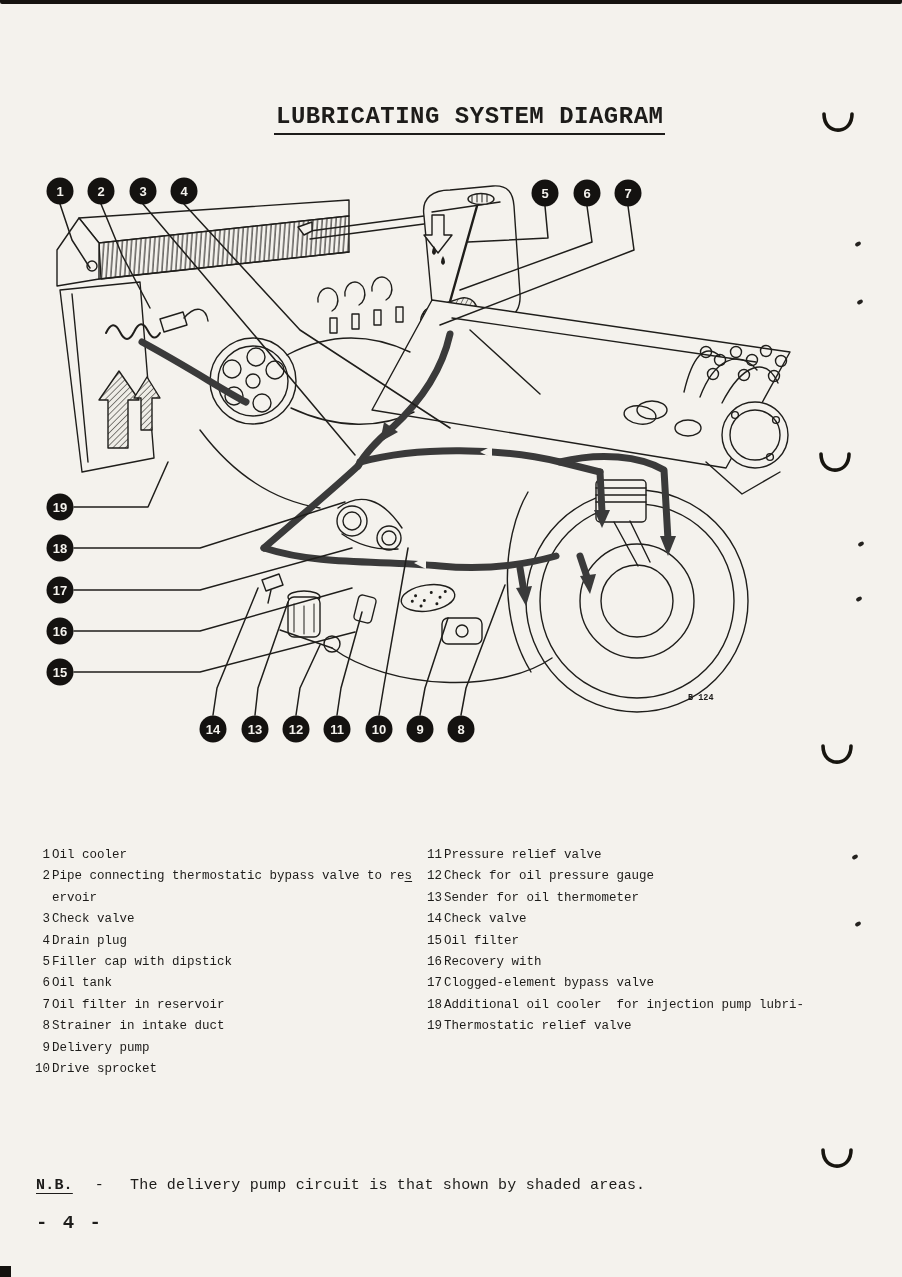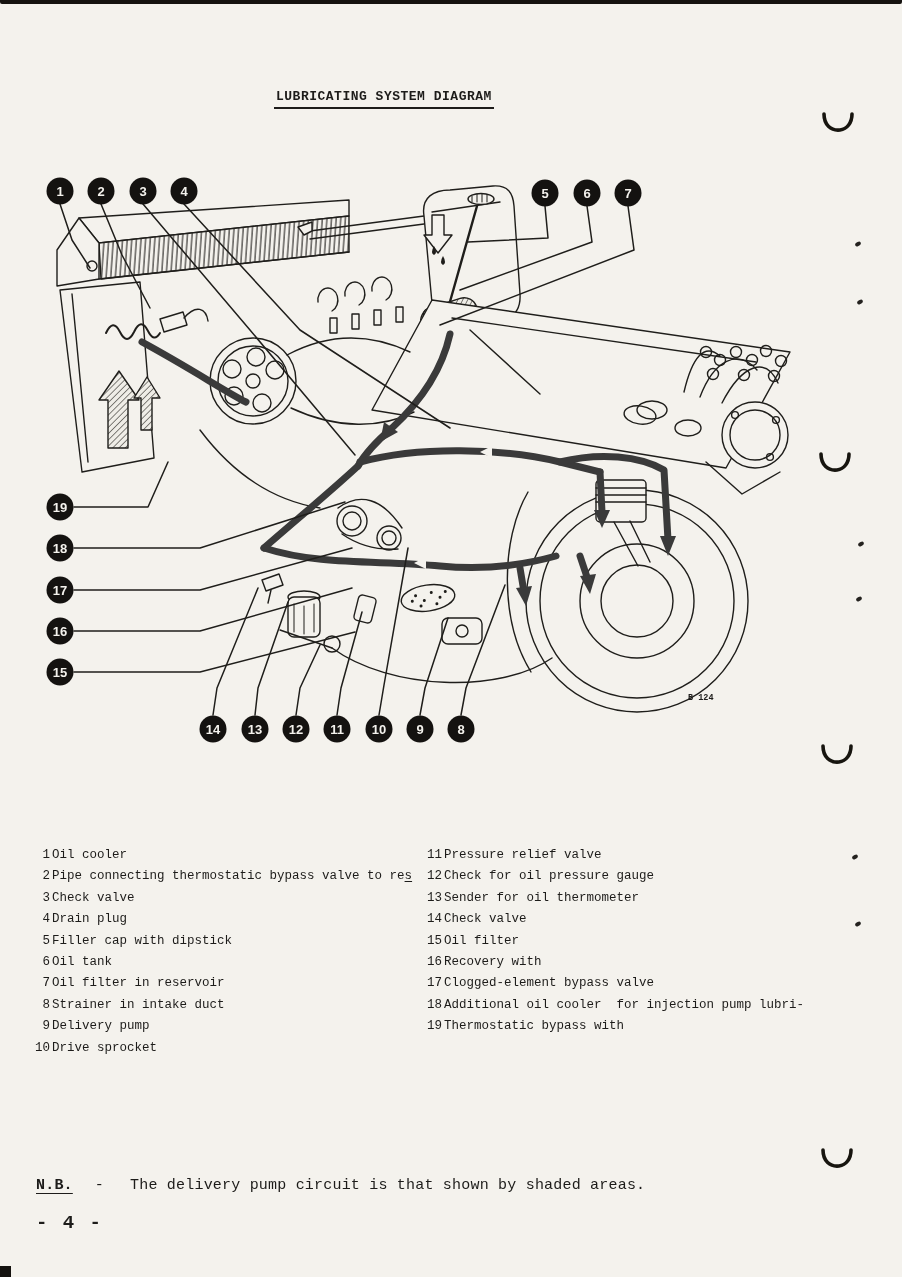--- a/index.html
+++ b/index.html
@@ -5,22 +5,22 @@
   html,body{margin:0;padding:0;}
   body{
     width:902px;height:1277px;position:relative;overflow:hidden;
     background:#f4f2ed;
     font-family:"Liberation Mono","DejaVu Sans Mono",monospace;
     color:#1d1c1a;
   }
   .scan-topbar{position:absolute;top:0;left:0;width:902px;height:4px;background:#151310;border-radius:0 0 2px 2px;}
   .corner-smudge{position:absolute;left:0;bottom:0;width:11px;height:11px;background:#14120f;}
   .page-title{
-    position:absolute;top:80px;left:274px;
-    font-size:13px;font-weight:bold;letter-spacing:.5px;
+    position:absolute;top:87px;left:274px;
+    font-size:24px;font-weight:bold;letter-spacing:.5px;
     border-bottom:2px solid #1d1c1a;padding:0 2px 3px 2px;white-space:pre;
   }
   .figure-wrap{position:absolute;top:170px;left:0;width:902px;height:592px;}
   .figure-wrap svg{display:block;}
   .legend{position:absolute;top:845px;left:0;width:902px;font-size:12.5px;line-height:21.4px;}
   .lg-col{position:absolute;top:0;}
   .lg-col.left{left:28px;width:390px;}
   .lg-col.right{left:420px;width:420px;}
   .lg-row{display:flex;}
   .lg-n{width:22px;text-align:right;flex:0 0 22px;}
@@ -299,20 +299,24 @@
   <div class="lg-col left" id="legend-left">
       <div class="lg-row">
         <span class="lg-n">1</span>
         <span class="lg-t">Oil cooler</span>
       </div>
       <div class="lg-row">
         <span class="lg-n">2</span>
         <span class="lg-t">Pipe connecting thermostatic bypass valve to re<u>s</u></span>
       </div>
       <div class="lg-row">
+        <span class="lg-n"></span>
+        <span class="lg-t">ervoir</span>
+      </div>
+      <div class="lg-row">
         <span class="lg-n">3</span>
         <span class="lg-t">Check valve</span>
       </div>
       <div class="lg-row">
         <span class="lg-n">4</span>
         <span class="lg-t">Drain plug</span>
       </div>
       <div class="lg-row">
         <span class="lg-n">5</span>
         <span class="lg-t">Filler cap with dipstick</span>
@@ -366,21 +370,21 @@
       <div class="lg-row">
         <span class="lg-n">17</span>
         <span class="lg-t">Clogged-element bypass valve</span>
       </div>
       <div class="lg-row">
         <span class="lg-n">18</span>
         <span class="lg-t">Additional oil cooler  for injection pump lubri-</span>
       </div>
       <div class="lg-row">
         <span class="lg-n">19</span>
-        <span class="lg-t">Thermostatic bypass with</span>
+        <span class="lg-t">Thermostatic relief valve</span>
       </div>
     </div>
 </div>
 
 <div class="note-row"><span class="note-label">N.B.</span><span class="note-dash">-</span><span class="note-text">The delivery pump circuit is that shown by shaded areas.</span></div>
 
 <div class="page-number">- 4 -</div>
 
 <div class="crescent" style="left:821px;top:110px;">
   <svg width="34" height="26" viewBox="0 0 34 26">

